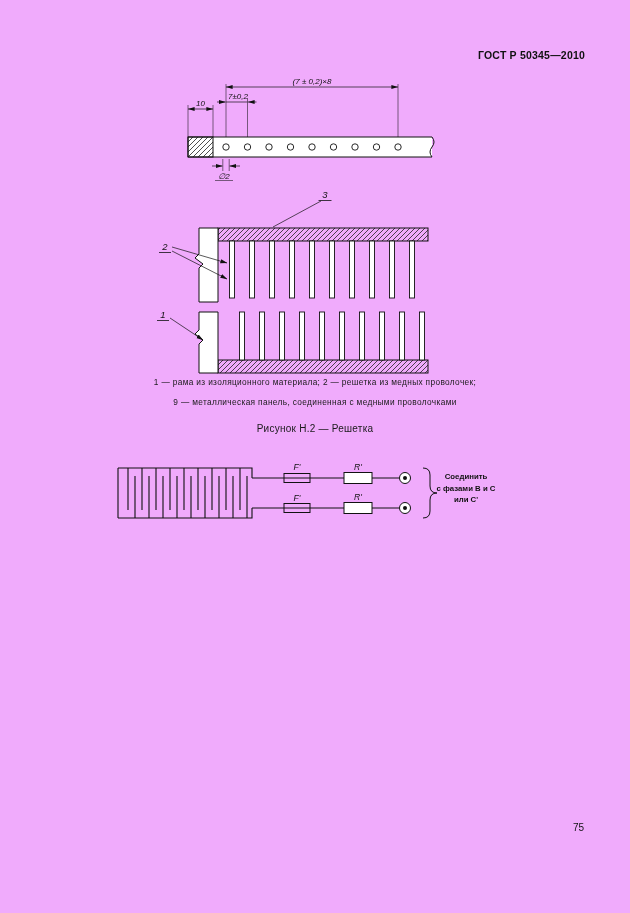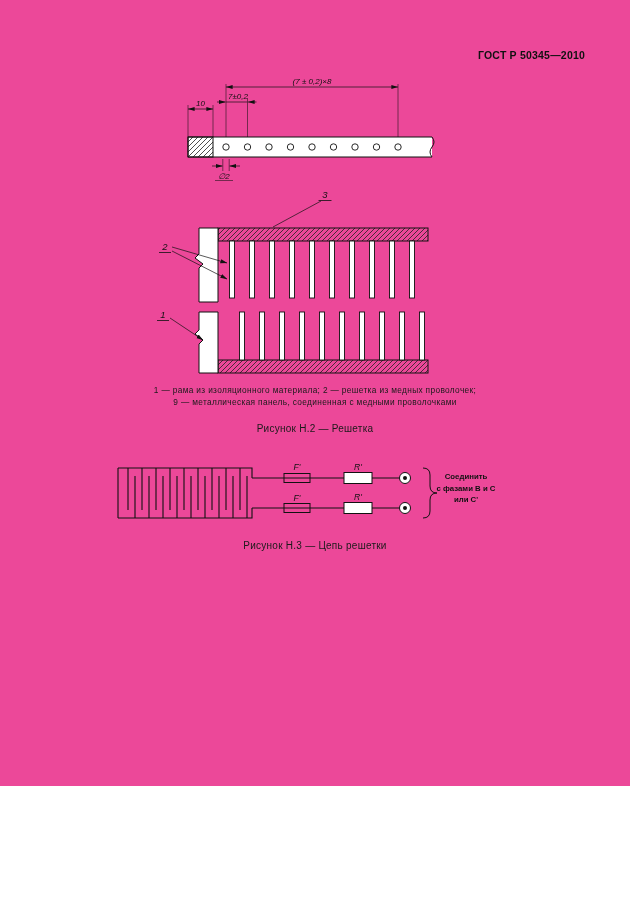--- a/index.html
+++ b/index.html
@@ -1,18 +1,18 @@
 <!DOCTYPE html>
 <html><head>
 <meta charset="utf-8">
 <style>
   * { margin:0; padding:0; box-sizing:border-box; }
   html,body { background:#fff; }
   body { font-family:"Liberation Sans", sans-serif; color:#111; }
-  .page { position:relative; width:630px; height:786px; background:#ec4899; overflow:hidden; }
+  .page { position:relative; width:630px; height:913px; background:#f0abfc; overflow:hidden; }
   .header { position:absolute; top:49px; left:400px; width:185px; text-align:right;
             font-size:10.5px; font-weight:bold; letter-spacing:0.2px; }
   .caption { position:absolute; left:100px; width:430px; text-align:center; color:#1a1a1a; }
   .legend { font-size:8.3px; letter-spacing:0.35px; }
   .figtitle { font-size:10px; letter-spacing:0.25px; }
   .pagenum { position:absolute; top:822px; left:520px; width:64px; text-align:right; font-size:10px; }
   svg.fig { position:absolute; overflow:visible; }
   svg text { font-family:"Liberation Sans", sans-serif; fill:#111; }
   .dim { font-size:8px; font-style:italic; }
   .pos { font-size:9.5px; font-style:italic; }
@@ -133,21 +133,21 @@
       <line x1="163.5" y1="12.5" x2="176.5" y2="12.5"></line>
       <line x1="4" y1="64.5" x2="16" y2="64.5"></line>
       <line x1="2" y1="132.5" x2="14" y2="132.5"></line>
     </g>
 
     <text class="pos" x="170" y="10" text-anchor="middle">3</text>
     <text class="pos" x="10" y="62" text-anchor="middle">2</text>
     <text class="pos" x="8" y="130" text-anchor="middle">1</text>
   </svg>
 
-  <div class="caption legend" style="top:385px">1 — рама из изоляционного материала; 2 — решетка из медных проволочек;</div>
+  <div class="caption legend" style="top:377px">1 — рама из изоляционного материала; 2 — решетка из медных проволочек;</div>
   <div class="caption legend" style="top:397px">9 — металлическая панель, соединенная с медными проволочками</div>
   <div class="caption figtitle" style="top:423px">Рисунок Н.2 — Решетка</div>
 
   <svg class="fig" style="left:112px; top:455px" width="388" height="80" viewBox="0 0 388 80">
     <g stroke="#111" stroke-width="1.1" fill="none">
       <path d="M6,13 H140 V23 M6,13 V63 M6,63 H140 V53"></path>
       <path d="M16,13 V55 M30,13 V55 M44,13 V55 M58,13 V55 M72,13 V55 M86,13 V55 M100,13 V55 M114,13 V55 M128,13 V55"></path>
       <path d="M23,63 V21 M37,63 V21 M51,63 V21 M65,63 V21 M79,63 V21 M93,63 V21 M107,63 V21 M121,63 V21 M135,63 V21"></path>
     </g>
 
@@ -175,17 +175,16 @@
     <text class="complabel" x="185" y="15" text-anchor="middle">F'</text>
     <text class="complabel" x="246" y="14.5" text-anchor="middle">R'</text>
     <text class="complabel" x="185" y="45.5" text-anchor="middle">F'</text>
     <text class="complabel" x="246" y="44.5" text-anchor="middle">R'</text>
 
     <text class="note" x="354" y="24" text-anchor="middle">Соединить</text>
     <text class="note" x="354" y="35.5" text-anchor="middle">с фазами В и С</text>
     <text class="note" x="354" y="47" text-anchor="middle">или С'</text>
   </svg>
 
-  <div class="caption figtitle" style="top:540px">Рисунок Н.3 — Цепь решетки</div>
 
   <div class="pagenum">75</div>
 
 </div>
 
 </body></html>

